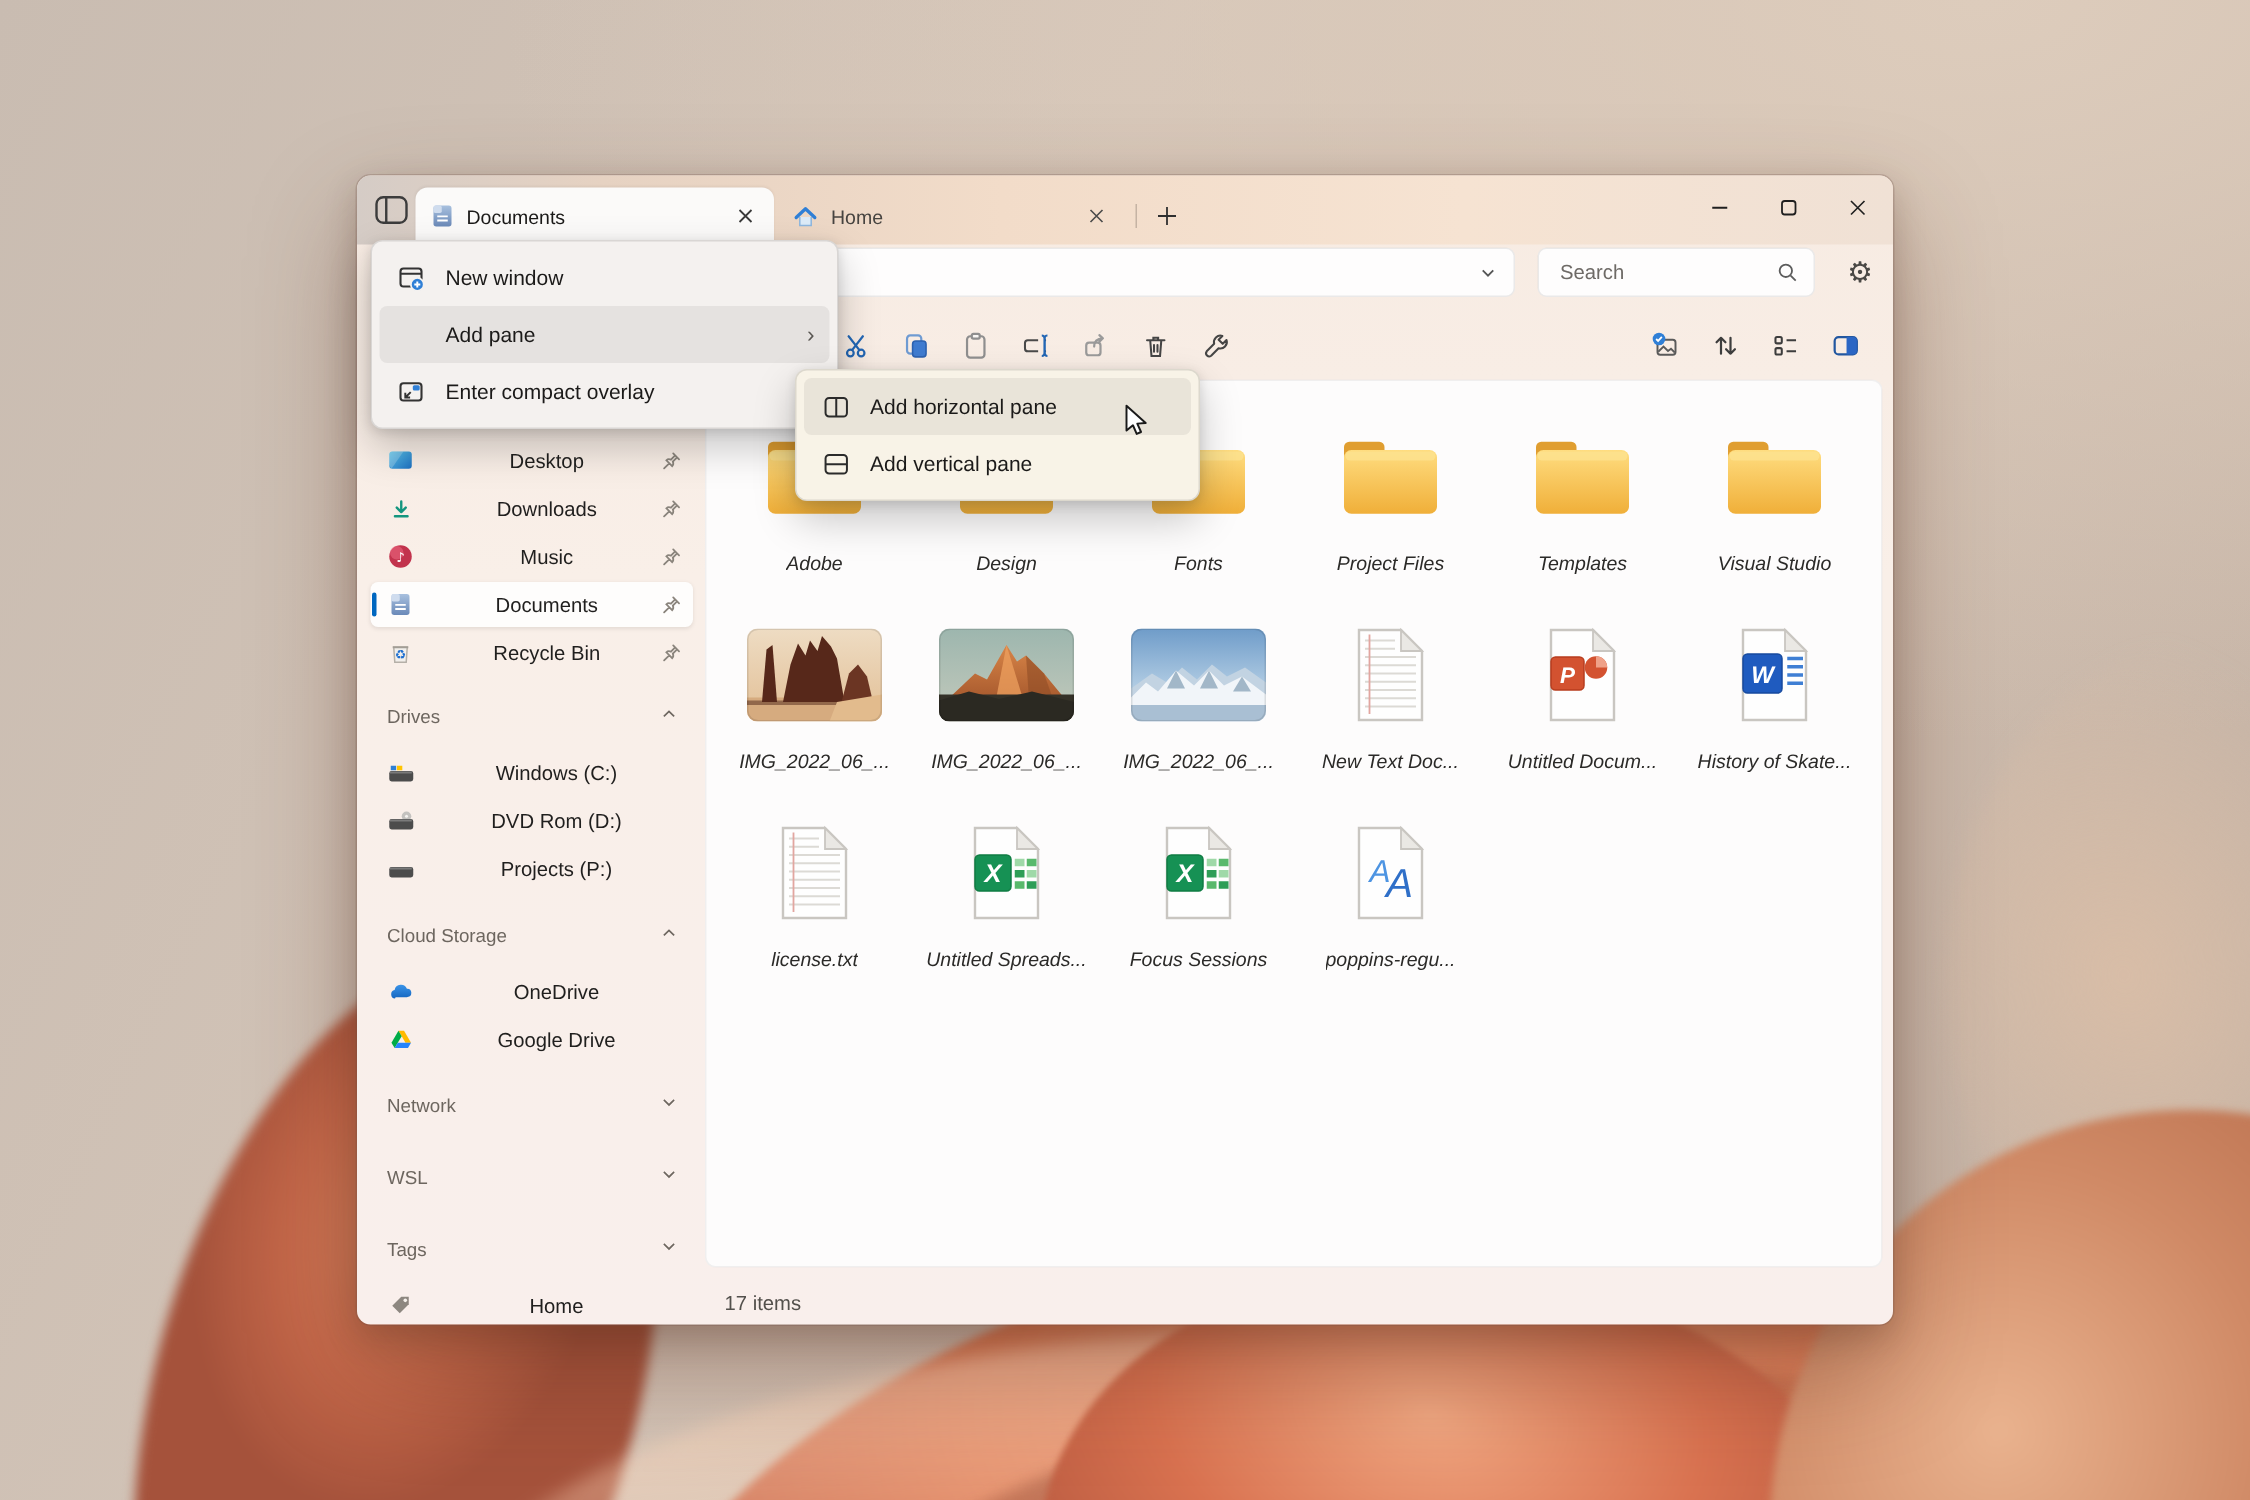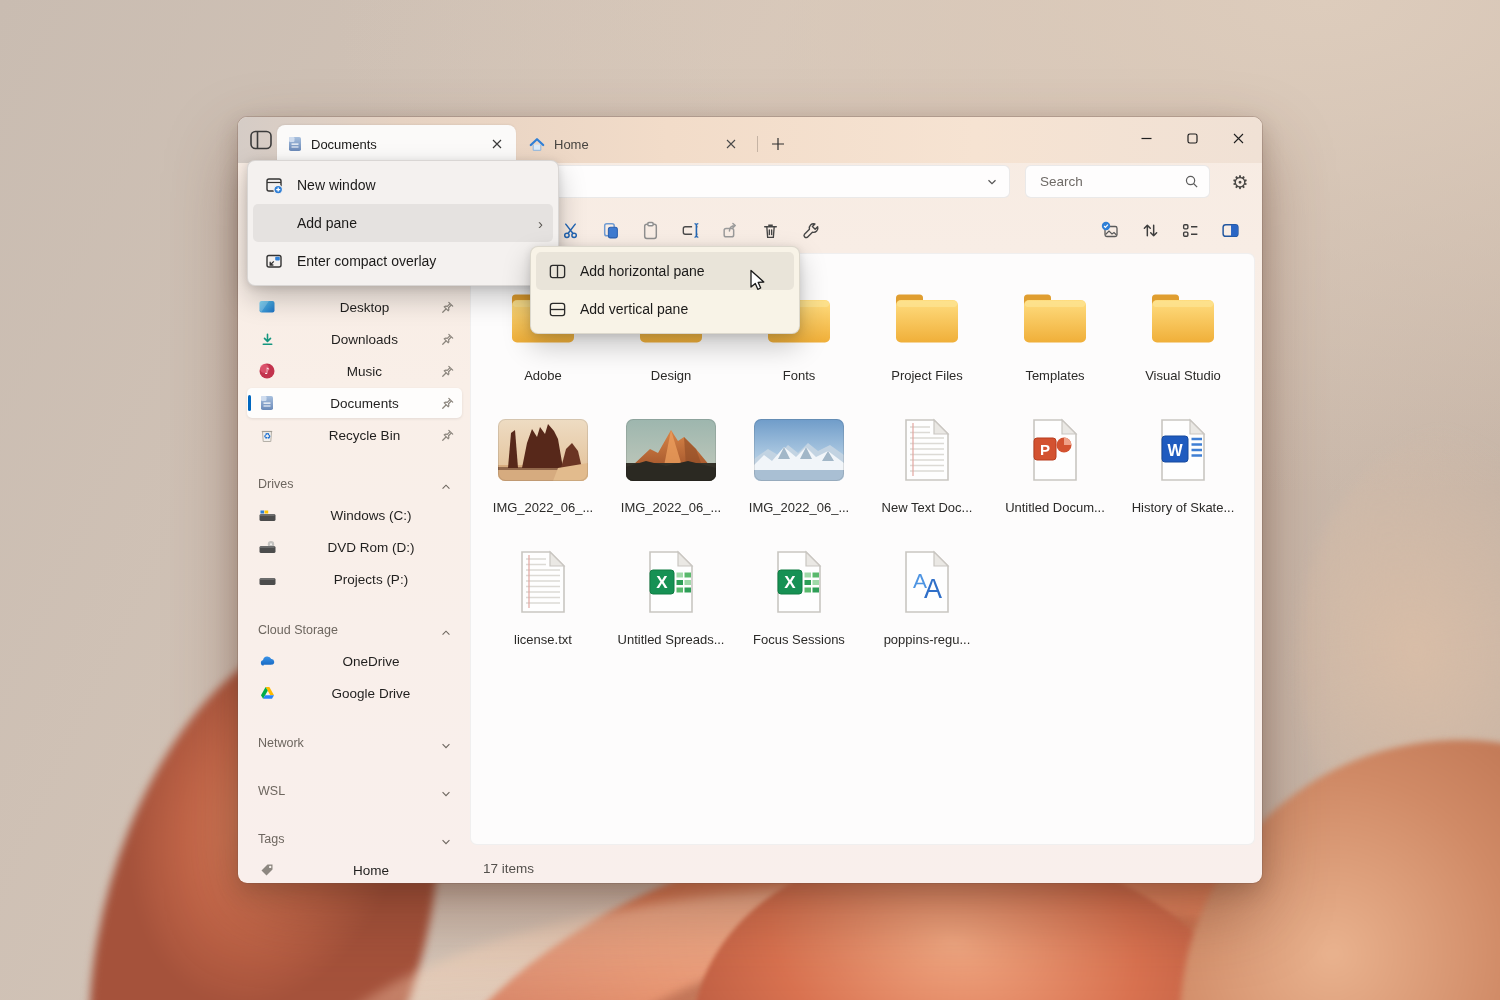--- a/index.html
+++ b/index.html
@@ -59,27 +59,27 @@
   .tgroup{position:absolute;top:95px;display:flex;gap:4px;}
   #tgroup-left{left:314px;}
   #tgroup-right{left:854px;}
   .tbtn{width:36px;height:36px;display:flex;align-items:center;justify-content:center;border-radius:5px;}
   
   .srow{position:absolute;left:9px;width:215px;height:30px;display:flex;align-items:center;padding:0 8px 0 11px;border-radius:5px;text-align:center;}
   .srow .ic{width:18px;display:flex;justify-content:center;align-items:center;margin-right:12px;}
   .srow .slabel{flex:1;font-size:13.5px;color:#201f1e;white-space:nowrap;overflow:hidden;}
   .srow.sel{background:#fefdfc;box-shadow:0 1px 3px rgba(0,0,0,.09);}
   .srow.sel::before{content:"";position:absolute;left:1px;top:7px;width:3px;height:16px;border-radius:2px;background:#0067c0;}
-  .shdr{position:absolute;left:9px;width:215px;height:20px;display:flex;align-items:flex-end;padding:0 10px 0 11px;font-size:12.5px;color:#6d665f;}
+  .shdr{position:absolute;left:9px;width:215px;height:20px;display:flex;align-items:flex-start;padding:0 10px 0 11px;font-size:12.5px;color:#6d665f;}
   .shdr .hlabel{flex:1;}
   
   #panel{position:absolute;left:232px;top:136px;width:785px;height:592px;background:#fdfcfc;
     border:1px solid rgba(0,0,0,.05);border-radius:7px;}
   #grid{position:absolute;left:8px;top:18px;display:grid;grid-template-columns:repeat(6,128px);grid-auto-rows:132px;}
-  .cell{width:128px;display:flex;flex-direction:column;align-items:center;}
+  .cell{width:128px;display:flex;flex-direction:column;align-items:center;font-style:italic;}
   .ibox{height:92px;display:flex;align-items:center;justify-content:center;}
   .clabel{margin-top:4px;font-size:13px;color:#2b2a28;max-width:122px;white-space:nowrap;overflow:hidden;text-align:center;}
   #statusbar{position:absolute;left:245px;top:744px;font-size:13.5px;color:#53504c;}
   
   .menu{position:absolute;border-radius:8px;padding:5px;border:1px solid rgba(0,0,0,.11);
     box-shadow:0 12px 28px rgba(0,0,0,.22),0 2px 8px rgba(0,0,0,.12);}
   #menu-main{left:247px;top:160px;width:312px;background:#f4f1ef;}
   #menu-sub{left:530px;top:246px;width:270px;background:#f8f3e7;}
   .mitem{height:38px;display:flex;align-items:center;border-radius:5px;padding:0 10px;font-size:14px;color:#1b1a19;}
   .mitem.hl{background:rgba(0,0,0,.06);}

